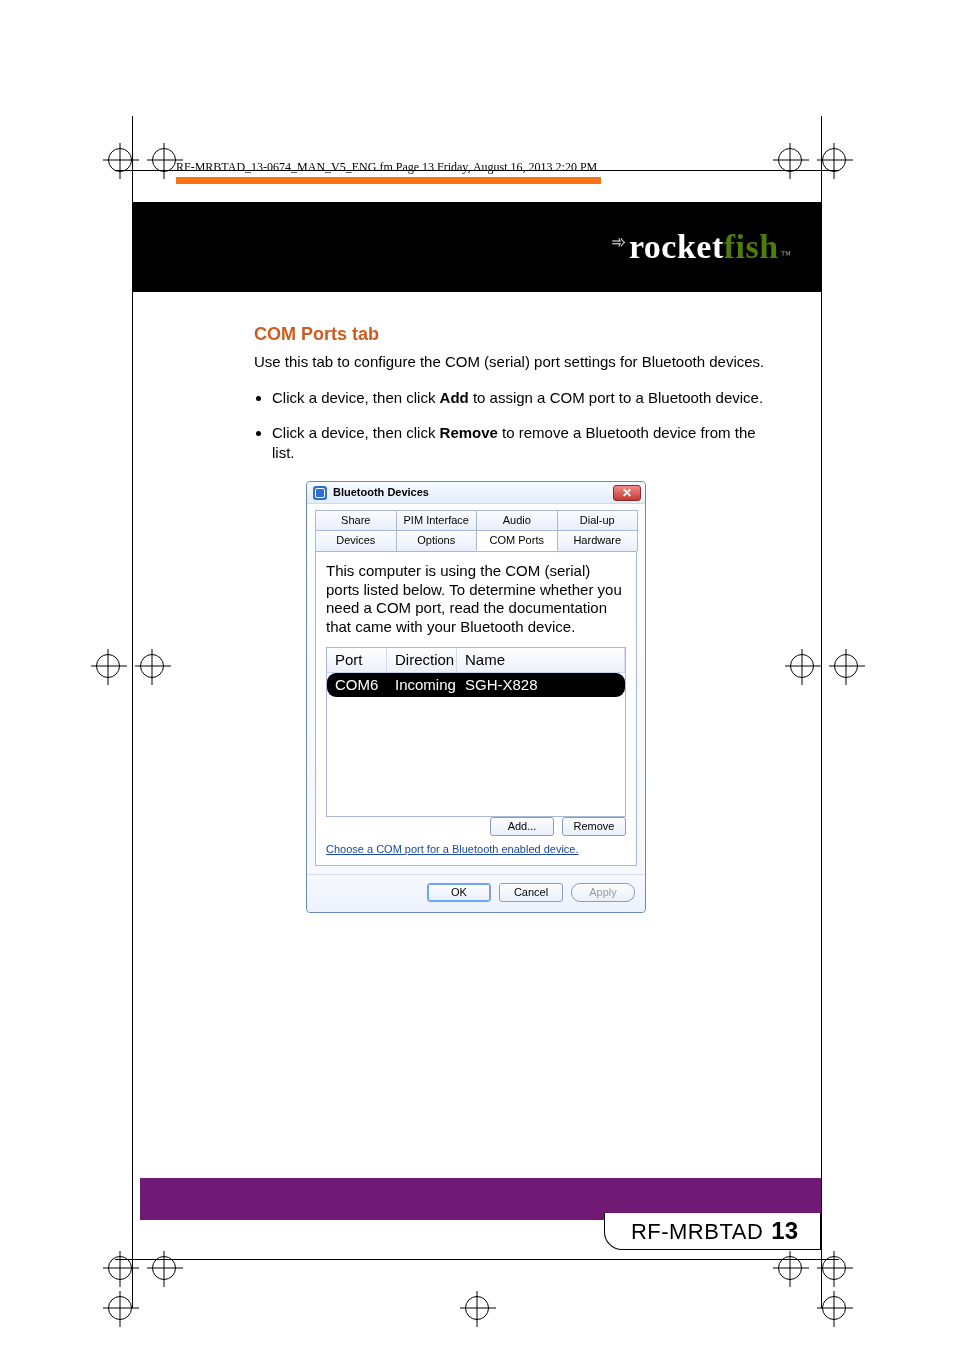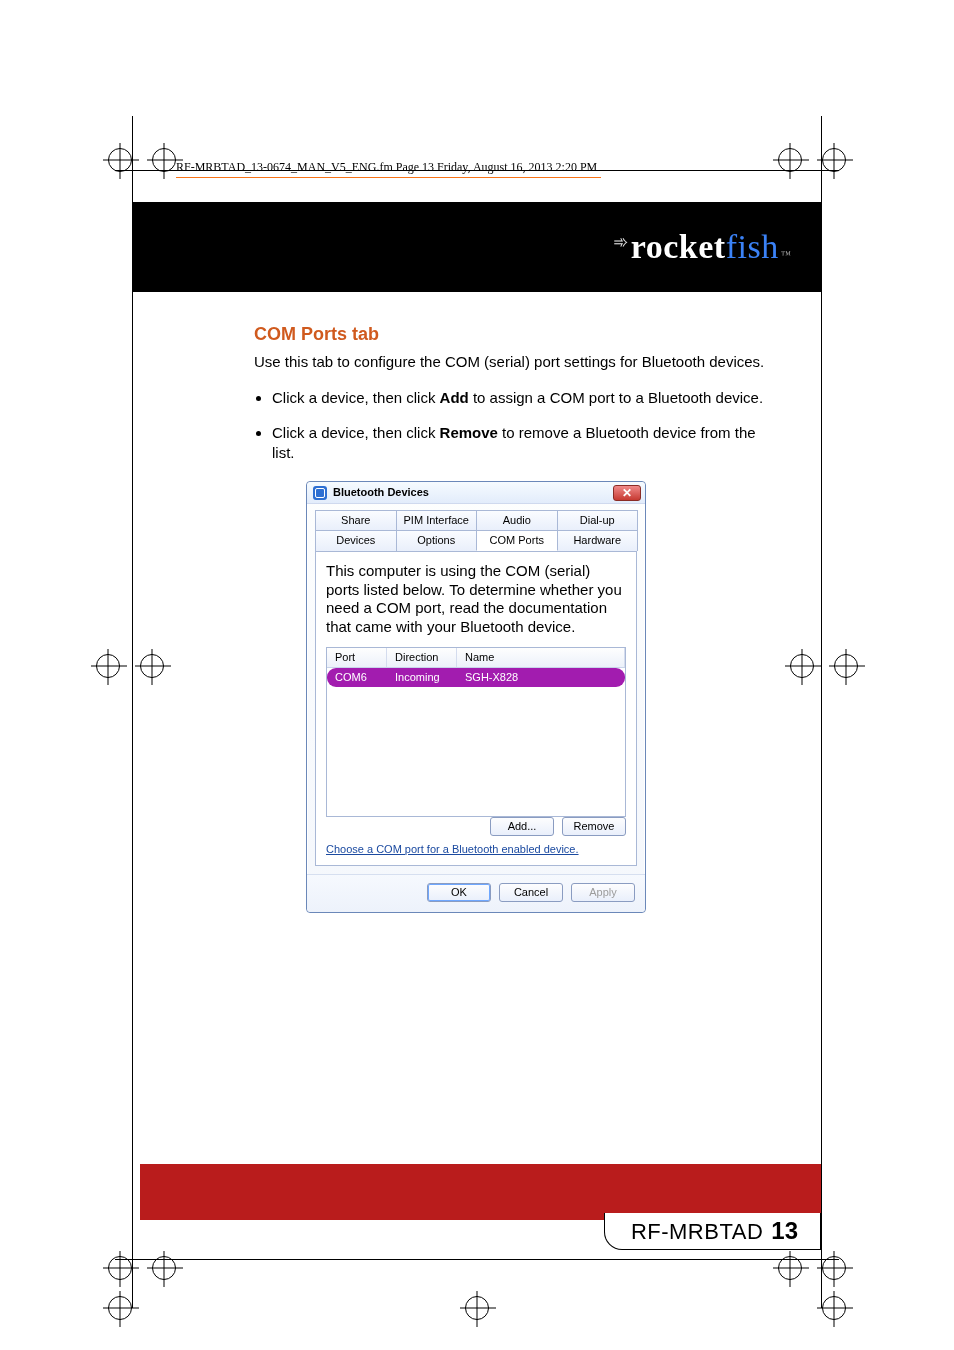--- a/index.html
+++ b/index.html
@@ -40,42 +40,42 @@
   .rm-bl3 { bottom:70px; left:152px; }
   .rm-br3 { bottom:70px; right:152px; }
   .rm-tl0 { top:148px; left:152px; }
   .rm-tr0 { top:148px; right:152px; }
 
   .file-tag {
     position: absolute;
     top: 160px; left: 176px;
     font-family: "Times New Roman", serif;
     font-size: 12px;
-    border-bottom: 1px solid #f97316;
+    border-bottom: 7px solid #f97316;
     padding: 0 4px 2px 0;
   }
 
   
   .header-band {
     position: absolute;
     top: 202px; left: 133px; right: 133px;
     height: 90px;
     background: #000;
     display: flex; justify-content: flex-end; align-items: center;
     padding-right: 30px;
   }
   .rf-logo {
     color: #e6e6e6;
     font-family: "Segoe Script", "Comic Sans MS", cursive;
     font-size: 34px;
     letter-spacing: .5px;
     display: flex; align-items: baseline;
   }
   .rf-logo b { font-weight: 700; color: #fff; }
-  .rf-logo .tail { color: #3b82f6; font-weight: 400; }
+  .rf-logo .tail { color: #4d7c0f; font-weight: 700; }
   .rf-logo .swirl { font-size: 18px; margin-right: 2px; position: relative; top: -10px; }
   .rf-logo .tm { font-size: 10px; margin-left: 2px; color: #aaa; }
 
   
   .content {
     position: absolute;
     top: 312px; left: 254px; right: 174px;
     font-size: 15px;
     line-height: 1.35;
   }
@@ -144,72 +144,72 @@
     border: 1px solid #a9b8d6;
     background: #fff;
     margin: 0 8px 8px 8px;
     padding: 10px 10px 8px 10px;
   }
   .tab-pane .expl { font-size: 15px; line-height: 1.25; margin-bottom: 10px; }
 
   .listbox {
     border: 1px solid #a9b8d6;
     height: 170px;
-    font-size: 11px;
+    font-size: 15px;
     background: #fff;
     overflow: hidden;
   }
   .listbox .hdr {
     display: flex;
     background: linear-gradient(#fefefe,#ecf1fa);
     border-bottom: 1px solid #c9d4ea;
   }
   .listbox .hdr span {
     padding: 2px 8px;
     border-right: 1px solid #d4dcee;
   }
   .listbox .row {
     display: flex;
-    background: #a21caf;
+    background: #000000;
     color: #fff;
     border-radius: 9px;
   }
   .listbox .row span { padding: 2px 8px; }
   .col-port { width: 60px; }
   .col-dir  { width: 70px; }
   .col-name { flex: 1; }
 
   .dlg-btn-row { display:flex; justify-content:flex-end; gap:8px; }
   .win-btn {
     min-width: 64px;
     padding: 1px 10px;
     border: 1px solid #8a9cc1;
     border-radius: 3px;
     background: linear-gradient(#fdfdfe,#e9effb);
     font-size: 11px;
     text-align: center;
     cursor: pointer;
   }
-  .win-btn.disabled { color:#9c9c9c; cursor:default; }
+  .win-btn.disabled { color:#9c9c9c; cursor:default;border-radius:9px; }
   .link { color:#1b4aa0; text-decoration: underline; font-size:11px; cursor:pointer; margin-top:6px; display:block; }
   .dlg-foot {
     display:flex; justify-content:flex-end; gap:8px;
     padding: 8px 10px 10px 10px;
     border-top: 1px solid #d6dff0;
     background: linear-gradient(#f6f9fe,#edf2fb);
     border-radius: 0 0 4px 4px;
   }
   .win-btn.primary { box-shadow: 0 0 0 1px #6ea7ff inset; }
 
   
   .footer-band {
     position: absolute;
     left: 140px; right: 133px; bottom: 130px;
-    height: 56px;
-    background: #b91c1c;
+    height: 42px;
+    background: #701a75;
   }
   .footer-label {
     position: absolute;
     right: 0; bottom: -30px;
     background: #fff;
     border: 1px solid #000;
     border-top: none;
     border-radius: 0 0 0 18px;
     padding: 4px 22px 4px 26px;
     font-size: 22px;

